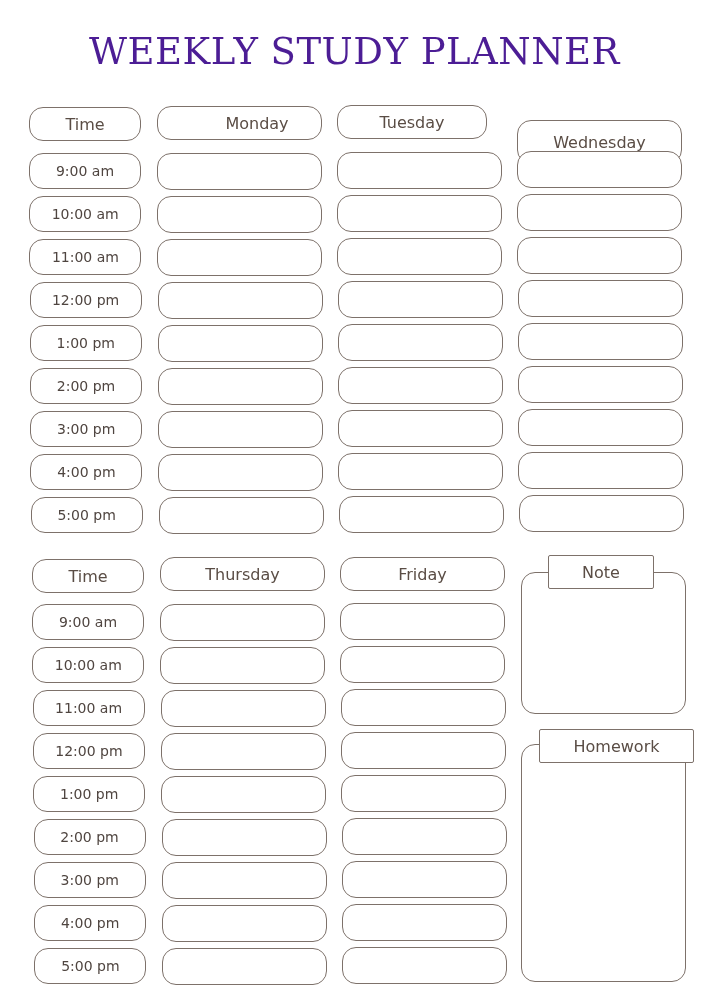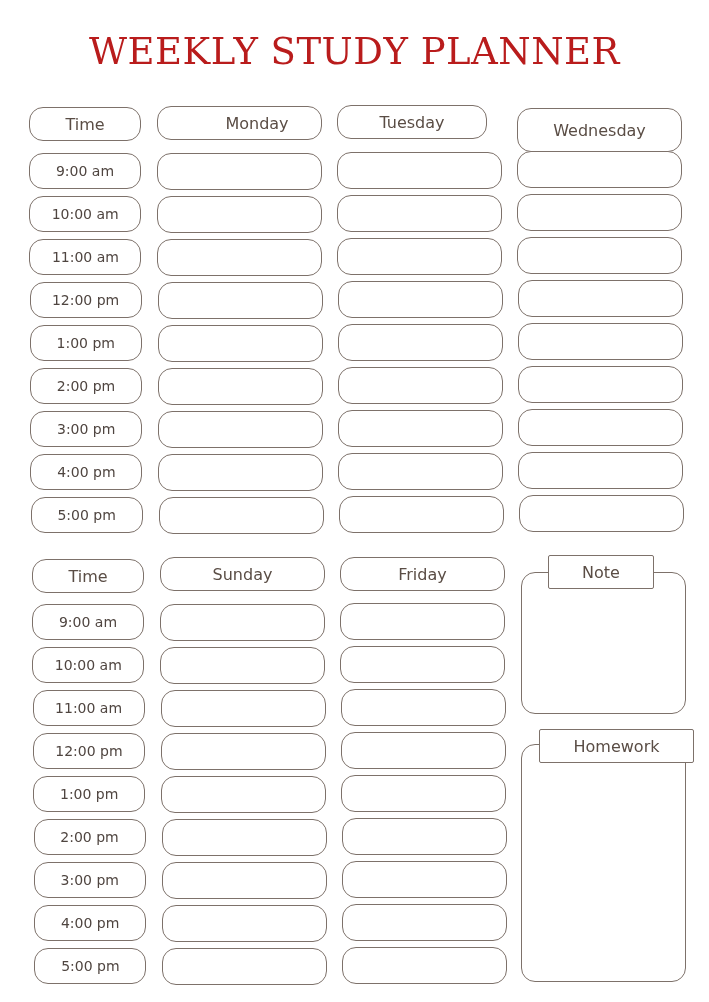--- a/index.html
+++ b/index.html
@@ -1,19 +1,19 @@
 <!DOCTYPE html>
 <html><head>
 <meta charset="utf-8">
 <style>
   html, body { margin:0; padding:0; }
   body { width:709px; height:1002px; background:#ffffff; position:relative; overflow:hidden;
          font-family:"DejaVu Sans", sans-serif; color:#5a4a40; }
   .title { position:absolute; left:0; width:709px; top:30px; text-align:center;
-           font-family:"DejaVu Serif", serif; font-size:37px; color:#b91c1c; letter-spacing:0.5px; }
+           font-family:"DejaVu Serif", serif; font-size:37px; color:#4c1d95; letter-spacing:0.5px; }
   .box { position:absolute; box-sizing:border-box; border:1.4px solid #7d716a; border-radius:14px;
          background:#fff; display:flex; align-items:center; justify-content:center; }
   .hdr { font-size:16px; color:#5a4d45; }
   .tm { font-size:14px; color:#4f4540; }
   .panel { position:absolute; box-sizing:border-box; border:1.4px solid #7d716a; border-radius:14px; background:#fff; }
   .panel-tab { position:absolute; box-sizing:border-box; border:1.4px solid #7d716a; border-radius:2px; background:#fff;
                display:flex; align-items:center; justify-content:center; font-size:16px; color:#5a4d45; }
 </style>
 </head>
 <body>
@@ -23,21 +23,21 @@
 <div id="grid">
     <div class="box hdr" style="left: 29px; top: 107px; width: 112px; height: 34px;">
       <span>Time</span>
     </div>
     <div class="box hdr" style="left: 157px; top: 106px; width: 165px; height: 34px; padding-left: 35px;">
       <span>Monday</span>
     </div>
     <div class="box hdr" style="left: 337px; top: 105px; width: 150px; height: 34px;">
       <span>Tuesday</span>
     </div>
-    <div class="box hdr" style="left: 517px; top: 108px; width: 165px; height: 44px;">
+    <div class="box hdr" style="left: 517px; top: 120px; width: 165px; height: 44px;">
       <span>Wednesday</span>
     </div>
     <div class="box tm" style="left: 29px; top: 153px; width: 112px; height: 36px;">
       <span>9:00 am</span>
     </div>
     <div class="box " style="left: 157px; top: 153px; width: 165px; height: 37px;"></div>
     <div class="box " style="left: 337px; top: 152px; width: 165px; height: 37px;"></div>
     <div class="box " style="left: 517px; top: 151px; width: 165px; height: 37px;"></div>
     <div class="box tm" style="left: 29.2px; top: 196px; width: 112px; height: 36px;">
       <span>10:00 am</span>
@@ -84,21 +84,21 @@
     <div class="box tm" style="left: 30.6px; top: 497px; width: 112px; height: 36px;">
       <span>5:00 pm</span>
     </div>
     <div class="box " style="left: 158.6px; top: 497px; width: 165px; height: 37px;"></div>
     <div class="box " style="left: 338.6px; top: 496px; width: 165px; height: 37px;"></div>
     <div class="box " style="left: 518.6px; top: 495px; width: 165px; height: 37px;"></div>
     <div class="box hdr" style="left: 32px; top: 559px; width: 112px; height: 34px;">
       <span>Time</span>
     </div>
     <div class="box hdr" style="left: 160px; top: 557px; width: 165px; height: 34px;">
-      <span>Sunday</span>
+      <span>Thursday</span>
     </div>
     <div class="box hdr" style="left: 340px; top: 557px; width: 165px; height: 34px;">
       <span>Friday</span>
     </div>
     <div class="box tm" style="left: 32px; top: 604px; width: 112px; height: 36px;">
       <span>9:00 am</span>
     </div>
     <div class="box " style="left: 160px; top: 604px; width: 165px; height: 37px;"></div>
     <div class="box " style="left: 340px; top: 603px; width: 165px; height: 37px;"></div>
     <div class="box tm" style="left: 32.3px; top: 647px; width: 112px; height: 36px;">

